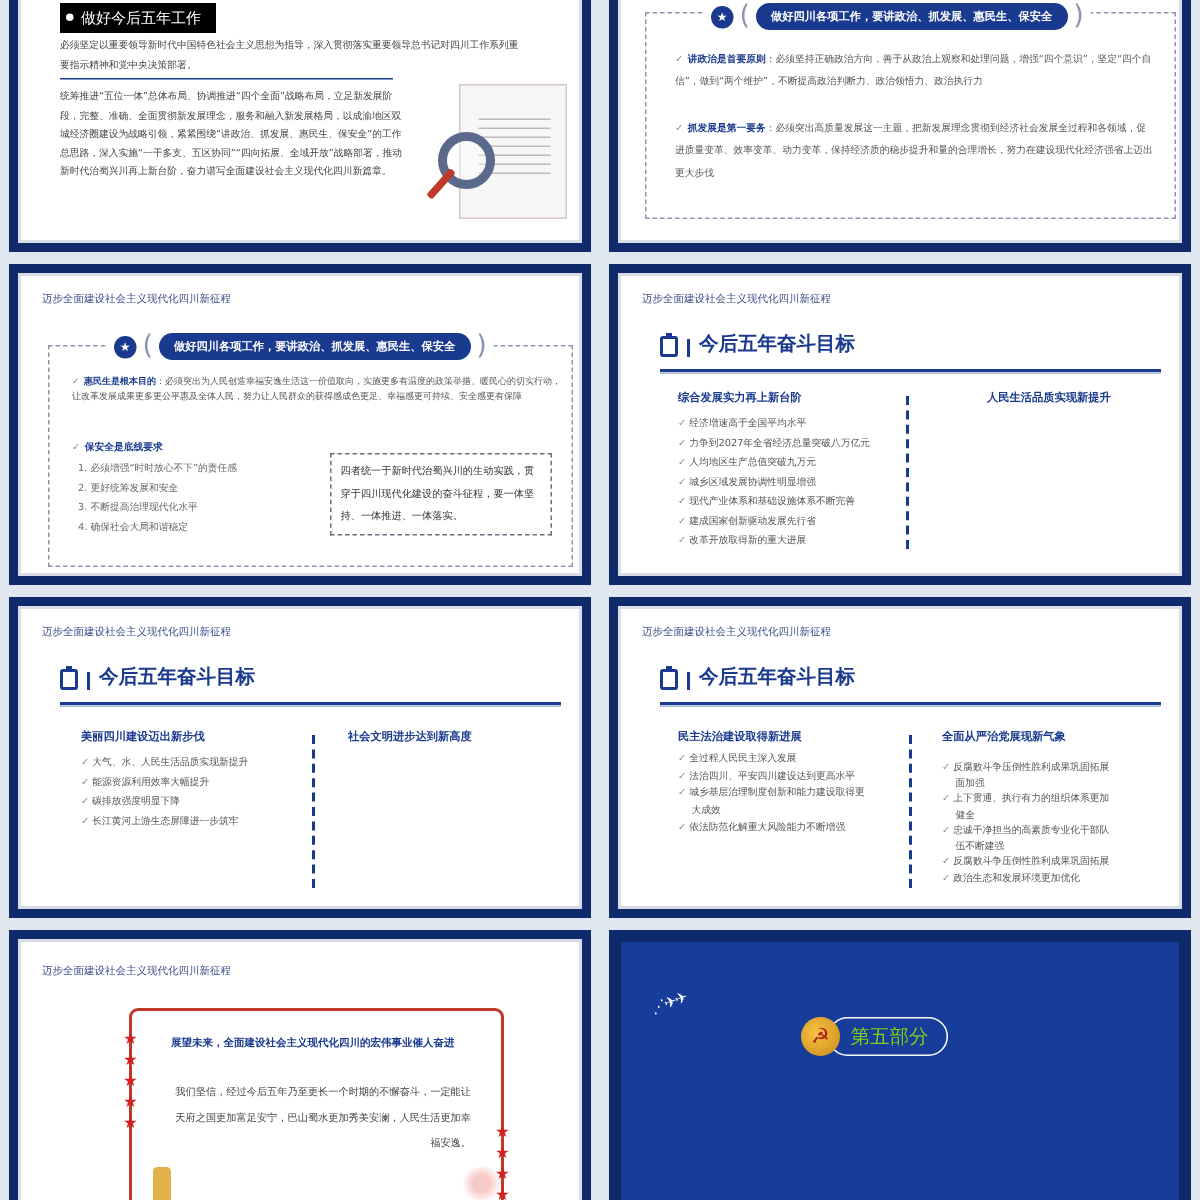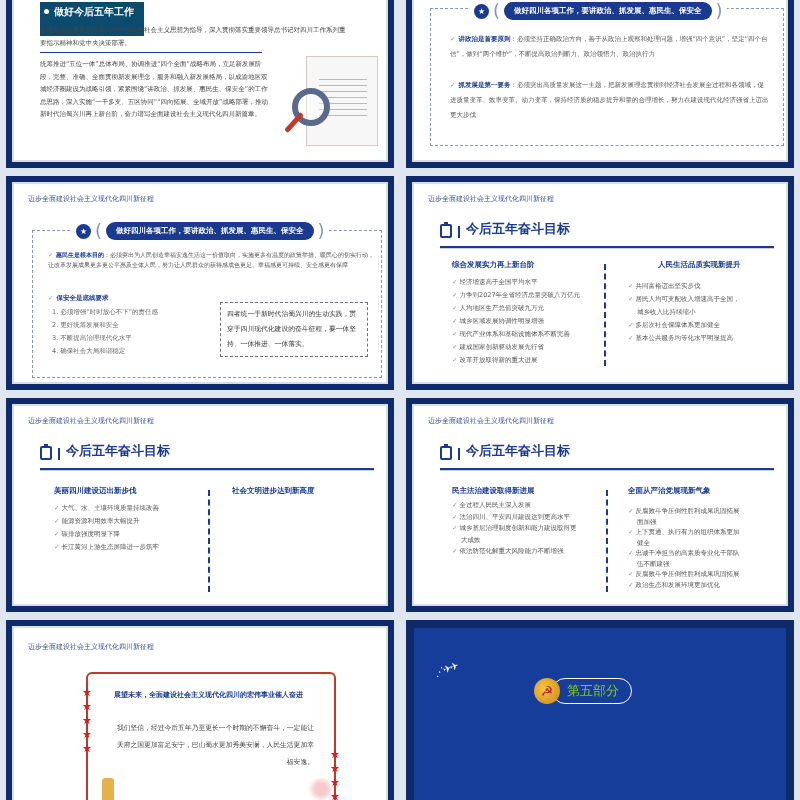--- a/index.html
+++ b/index.html
@@ -18,21 +18,21 @@
   .s3 { left: 6px; top: 176px; width: 388px; height: 214px; }
   .s4 { left: 406px; top: 176px; width: 388px; height: 214px; }
   .s5 { left: 6px; top: 398px; width: 388px; height: 214px; }
   .s6 { left: 406px; top: 398px; width: 388px; height: 214px; }
   .s7 { left: 6px; top: 620px; width: 388px; height: 190px; }
   .s8 { left: 406px; top: 620px; width: 388px; height: 190px; }
 
   .crumb { position: absolute; left: 14px; top: 10px; font-size: 7px; color: #3c4e8a; }
 
   
-  .s1-badge { position: absolute; left: 26px; top: 14px; background: #0c4a6e; color: #fff; font-size: 10px; font-weight: bold; padding: 3px 10px 17px 14px; }
+  .s1-badge { position: absolute; left: 26px; top: 14px; background: #000000; color: #fff; font-size: 10px; font-weight: normal; padding: 3px 10px 3px 14px; }
   .s1-badge::before { content: ""; position: absolute; left: 4px; top: 7px; width: 5px; height: 5px; border-radius: 50%; background: #fff; }
   .s1-p1 { position: absolute; left: 26px; top: 36px; width: 310px; font-size: 6.5px; line-height: 13px; color: #444; }
   .s1-rule { position: absolute; left: 26px; top: 64px; width: 222px; height: 1px; background: #1a3a8f; }
   .s1-p2 { position: absolute; left: 26px; top: 70px; width: 230px; font-size: 6.5px; line-height: 12.5px; color: #444; }
   .doc-ill { position: absolute; left: 292px; top: 68px; width: 72px; height: 90px; background: #f7f7f7; border: 1px solid #d8c8c0; }
   .doc-ill .ln { position: absolute; left: 12px; height: 1px; background: #bbb; width: 48px; }
   .mag { position: absolute; left: 278px; top: 100px; width: 38px; height: 38px; border-radius: 50%; border: 6px solid #5b6a8c; background: rgba(255,255,255,0.4); }
   .mag-h { position: absolute; left: 268px; top: 132px; width: 24px; height: 5px; background: #c0392b; transform: rotate(-48deg); border-radius: 2px; }
 
   
@@ -160,42 +160,35 @@
       <li>经济增速高于全国平均水平</li>
       <li>力争到2027年全省经济总量突破八万亿元</li>
       <li>人均地区生产总值突破九万元</li>
       <li>城乡区域发展协调性明显增强</li>
       <li>现代产业体系和基础设施体系不断完善</li>
       <li>建成国家创新驱动发展先行省</li>
       <li>改革开放取得新的重大进展</li>
     </ul>
     <div class="v-divider" style="left:190px;top:80px;height:102px;"></div>
     <div class="col-h" style="left:214px;top:76px;margin-left:30px;">人民生活品质实现新提升</div>
-    <ul class="col-list" style="left:214px;top:96px;">
-      <li>共同富裕迈出坚实步伐</li>
-      <li>居民人均可支配收入增速高于全国，</li>
-      <li class="cont">城乡收入比持续缩小</li>
-      <li>多层次社会保障体系更加健全</li>
-      <li>基本公共服务均等化水平明显提高</li>
-    </ul>
   </div>
 </div>
 
 <div class="slide s5">
   <div class="slide-inner">
     <div class="crumb">迈步全面建设社会主义现代化四川新征程</div>
     <div class="goal-head">
       <span class="clip"></span>
       <span class="bar-v"></span>
       <span class="goal-title">今后五年奋斗目标</span>
     </div>
     <div class="goal-rule"></div>
     <div class="col-h" style="left:40px;top:80px;">美丽四川建设迈出新步伐</div>
     <ul class="col-list" style="left:40px;top:96px;">
-      <li>大气、水、土壤环境质量持续改善</li>
+      <li>大气、水、人民生活品质实现新提升</li>
       <li>能源资源利用效率大幅提升</li>
       <li>碳排放强度明显下降</li>
       <li>长江黄河上游生态屏障进一步筑牢</li>
     </ul>
     <div class="v-divider" style="left:194px;top:84px;height:102px;"></div>
     <div class="col-h" style="left:218px;top:80px;">社会文明进步达到新高度</div>
   </div>
 </div>
 
 <div class="slide s6">

